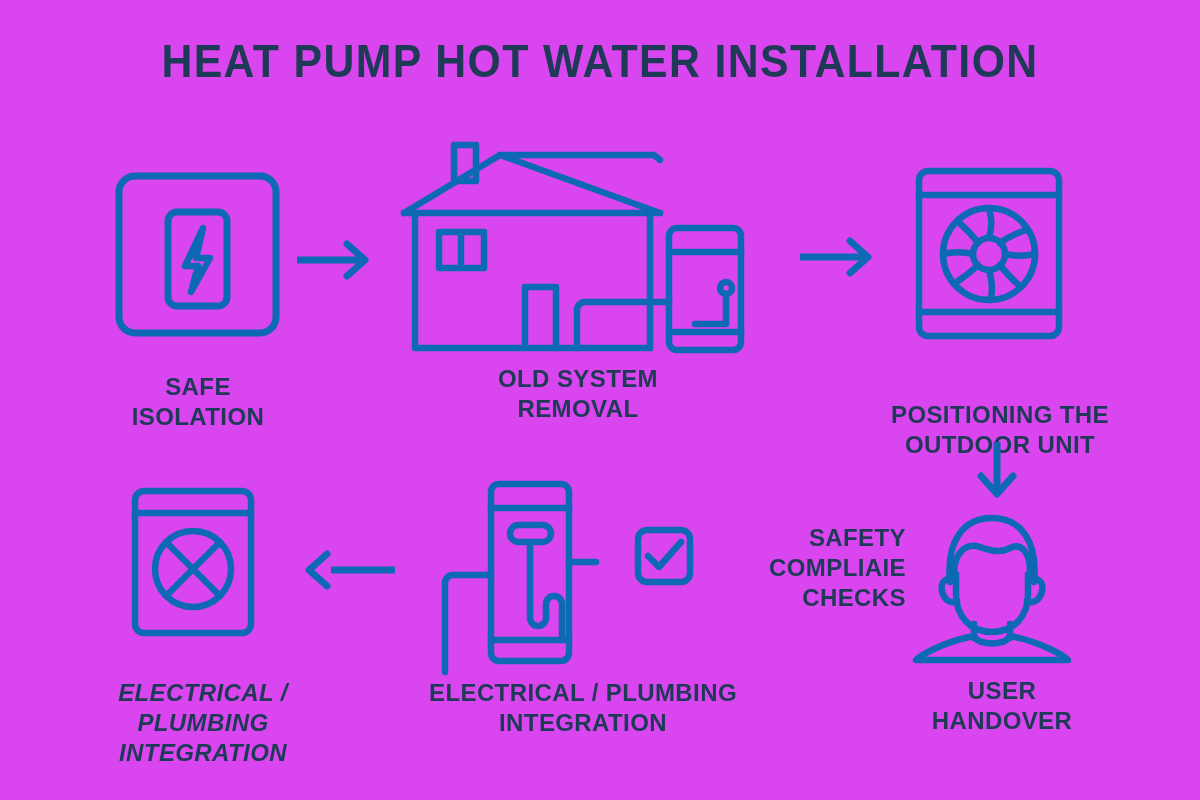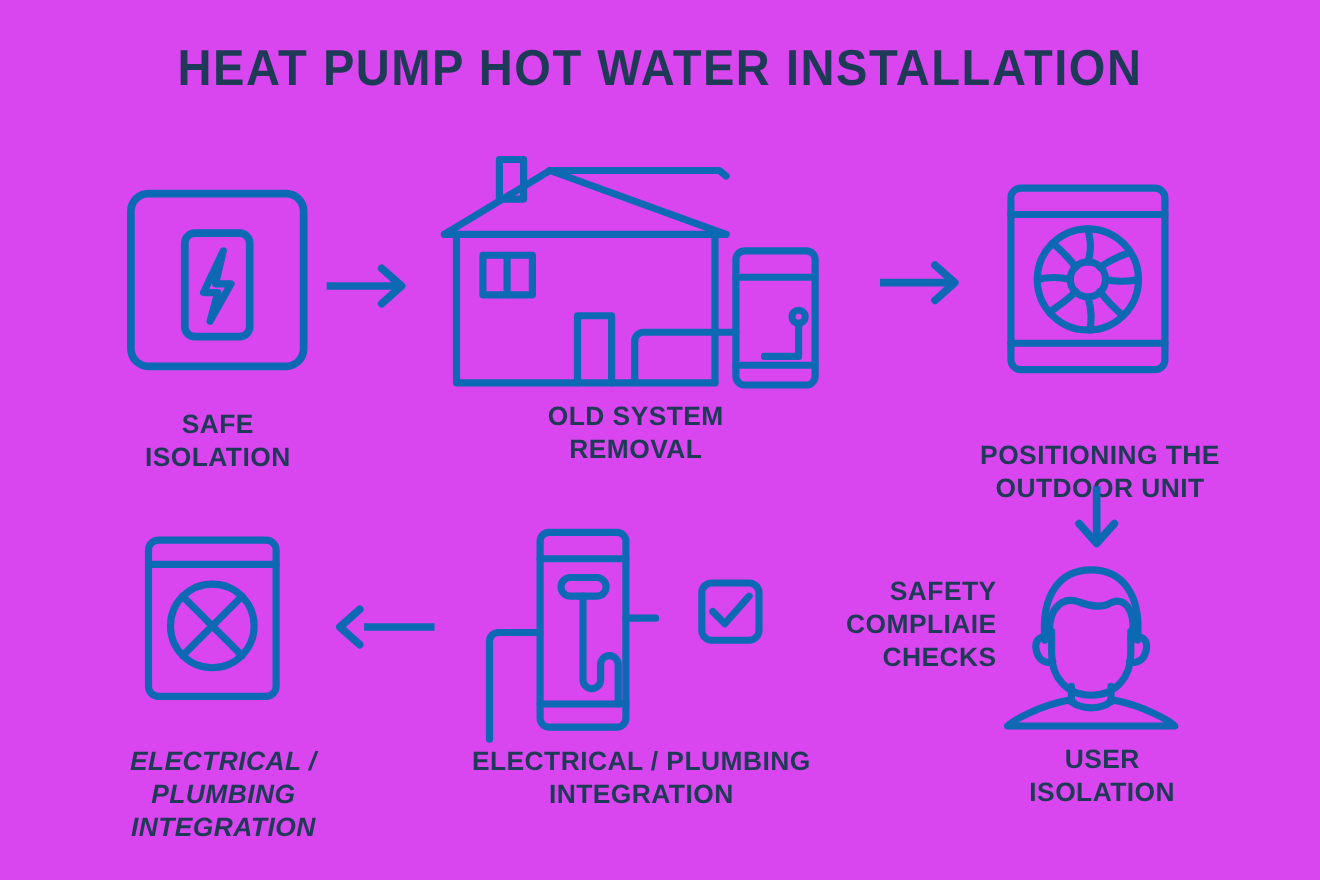--- a/index.html
+++ b/index.html
@@ -162,21 +162,21 @@
 
         <path d="M 62 112 L 62 126"></path>
         <path d="M 98 112 L 98 126"></path>
 
         <path d="M 62 124 C 30 130 8 144 4 148 L 156 148 C 152 144 130 130 98 124"></path>
         <path d="M 62 124 C 66 134 94 134 98 124"></path>
       </g>
     </svg>
   </div>
   <div class="step-label" style="left:872px; top:676px; width:260px;">USER
-ISOLATION</div>
+HANDOVER</div>
 
   <div class="icon-box" style="left:423px; top:478px; width:210px; height:200px;">
     <svg width="210" height="200" viewBox="0 0 210 200">
       <g fill="none" stroke="#0d69b4" stroke-width="6.5" stroke-linejoin="round" stroke-linecap="round">
 
         <rect x="68" y="6" width="78" height="177" rx="8" ry="8"></rect>
         <line x1="68" y1="30" x2="146" y2="30"></line>
         <line x1="68" y1="162" x2="146" y2="162"></line>
 
         <rect x="87" y="47" width="41" height="17" rx="8.5" ry="8.5"></rect>

